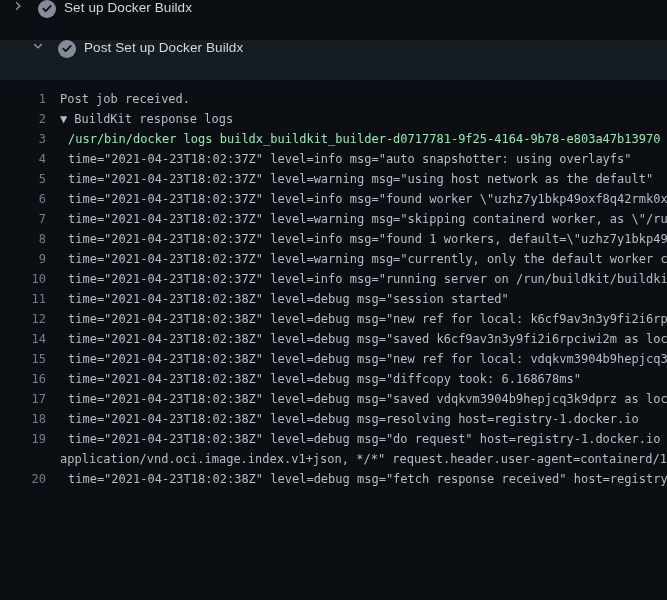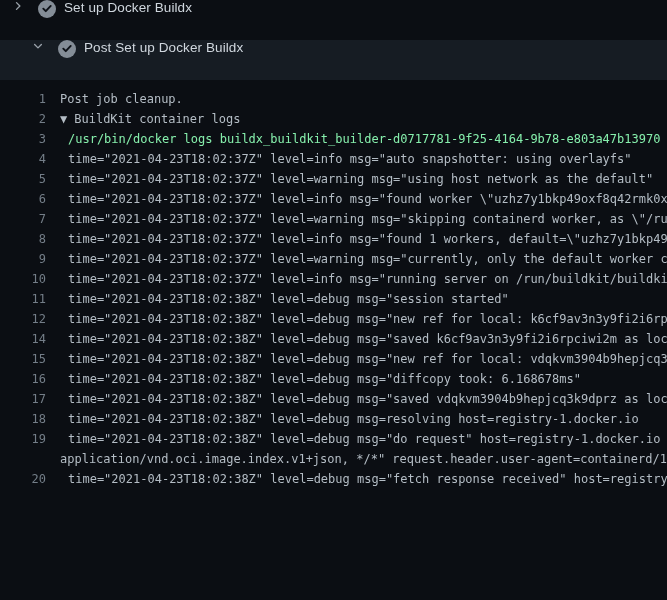--- a/index.html
+++ b/index.html
@@ -72,26 +72,26 @@
         <circle cx="8" cy="8" r="8" fill="#848d97"></circle>
         <path d="M11.3 5.3 L6.9 9.9 L4.7 7.7" fill="none" stroke="#0d1117" stroke-width="1.7" stroke-linecap="round" stroke-linejoin="round"></path>
       </svg>
     </span>
     <span class="step-title">Post Set up Docker Buildx</span>
   </div>
 </div>
   <div class="log" id="log">
   <div class="log-row">
     <span class="num">1</span>
-    <span class="txt"><span class="txt-content">Post job cleanup.</span></span>
+    <span class="txt"><span class="txt-content">Post job received.</span></span>
   </div>
 
   <div class="log-row group">
     <span class="num">2</span>
-    <span class="txt"><span class="marker">▼</span><span class="txt-content">BuildKit container logs</span></span>
+    <span class="txt"><span class="marker">▼</span><span class="txt-content">BuildKit response logs</span></span>
   </div>
 
   <div class="log-row nested cmd">
     <span class="num">3</span>
     <span class="txt"><span class="txt-content">/usr/bin/docker logs buildx_buildkit_builder-d0717781-9f25-4164-9b78-e803a47b13970</span></span>
   </div>
 
   <div class="log-row nested">
     <span class="num">4</span>
     <span class="txt"><span class="txt-content">time="2021-04-23T18:02:37Z" level=info msg="auto snapshotter: using overlayfs"</span></span>

